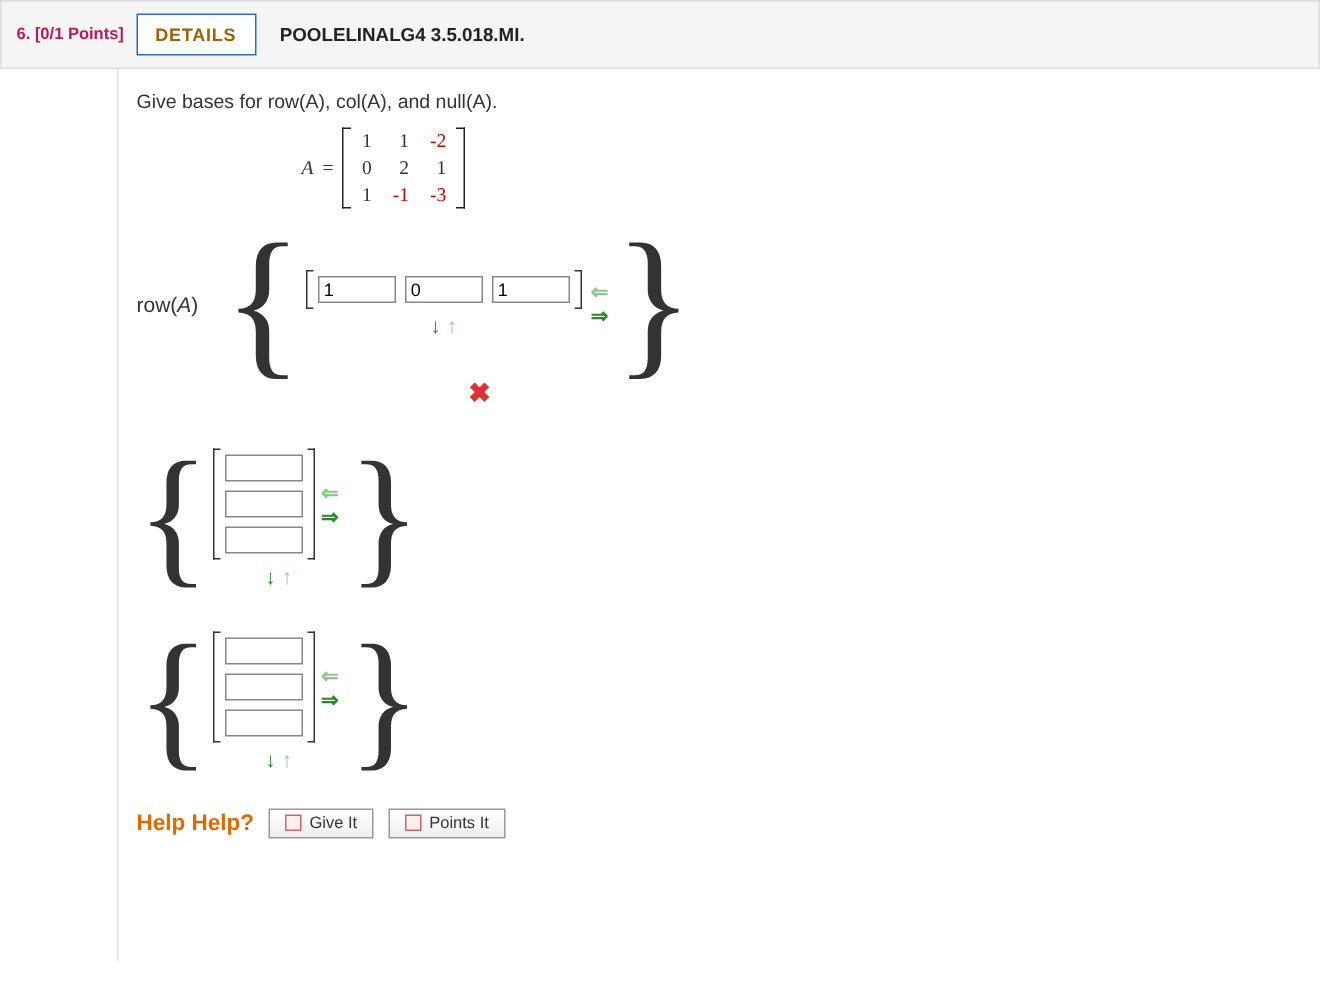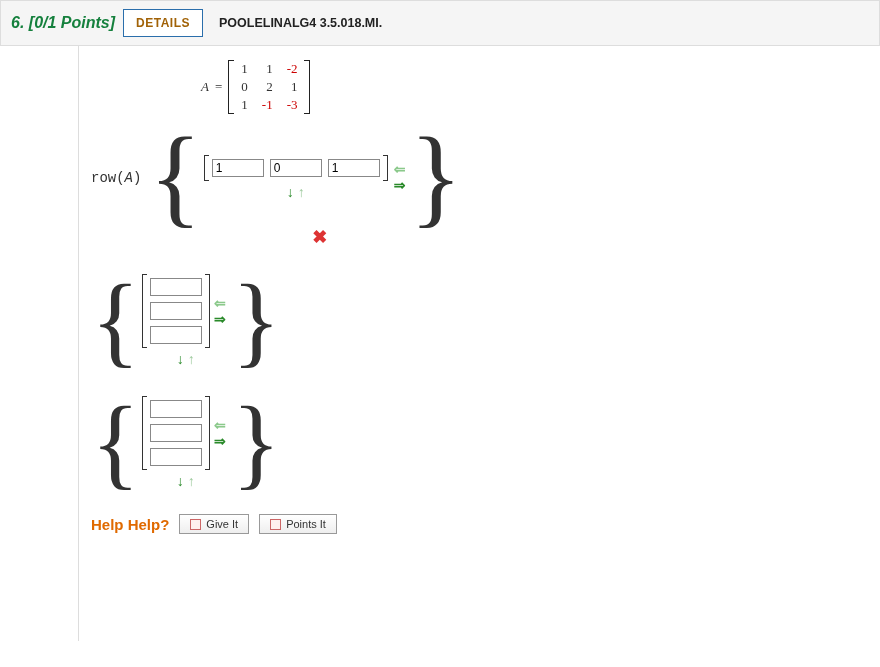--- a/index.html
+++ b/index.html
@@ -1,35 +1,35 @@
 <!DOCTYPE html>
 <html><head>
 <meta charset="utf-8">
 <style>
   * { box-sizing: border-box; }
   body { margin:0; font-family: Arial, Helvetica, sans-serif; font-size:13px; color:#333; background:#fff; width:880px; }
   .qheader { background:#f5f5f5; border:1px solid #ddd; padding:8px 10px; display:flex; align-items:center; gap:8px; }
-  .qnum { color:#15803d; font-size:16px;font-style:italic; }
+  .qnum { color:#be185d; font-size:11px; }
   .qnum b { font-weight:bold; }
   .btn { border:1px solid #2a6eab; color:#a16207; background:#fff; padding:6px 12px; font-weight:bold; font-size:12px; cursor:pointer; letter-spacing:0.5px; }
   .refcode { font-weight:bold; color:#222; margin-left:8px; font-size:12.5px;text-align:center; }
   .body-wrap { border-left:1px solid #ddd; margin-left:78px; padding:14px 0 20px 0; min-height:595px; }
   .content { margin-left:12px; }
   .prompt { font-size:13px; margin-bottom:10px; }
   .matrix-eq { display:flex; align-items:center; gap:6px; margin-left:110px; margin-bottom:20px; font-family:"Times New Roman", serif; }
   .matrix-eq .eqvar { font-style:italic; }
   .bmatrix { display:flex; align-items:stretch; }
   .bmatrix .br-l, .bmatrix .br-r { width:6px; border-top:1.5px solid #222; border-bottom:1.5px solid #222; }
   .bmatrix .br-l { border-left:1.5px solid #222; }
   .bmatrix .br-r { border-right:1.5px solid #222; }
   .bmatrix table { border-collapse:collapse; }
   .bmatrix td { padding:1px 7px; text-align:right; font-size:13px; }
   .neg { color:#c00; }
   .answer-row { display:flex; align-items:flex-start; margin-bottom:22px; }
-  .answer-label { width:58px; font-family:Liberation Mono, monospace; font-size:14px; padding-top:36px; }
+  .answer-label { width:58px; font-family:Liberation Sans, sans-serif; font-size:14px; padding-top:36px; }
   .answer-label .var { font-style:italic; }
   .set-wrap { display:flex; align-items:stretch; }
   .curly { font-family:"Times New Roman", serif; font-size:110px; line-height:0.78; font-weight:normal; color:#333; display:flex; align-items:center; }
   .curly.sm { font-size:102px; }
   .inner-col { display:flex; flex-direction:column; align-items:center; justify-content:center; padding:4px 2px; }
   .vecgroup { display:flex; align-items:stretch; gap:0; }
   .sq-l, .sq-r { width:5px; border-top:1.5px solid #333; border-bottom:1.5px solid #333; align-self:stretch; }
   .sq-l { border-left:1.5px solid #333; }
   .sq-r { border-right:1.5px solid #333; }
   .vec-cells { display:flex; align-items:center; padding:4px 3px; gap:6px; }
@@ -57,20 +57,21 @@
     <b>6.</b>
     <b>[0/1 Points]</b>
   </span>
   <button class="btn">DETAILS</button>
   <span class="refcode">POOLELINALG4 3.5.018.MI.</span>
 </div>
 
 <div class="body-wrap">
   <div class="content">
 
+    <div class="prompt">Give bases for row(A), col(A), and null(A).</div>
 
     <div class="matrix-eq">
       <span class="eqvar">A</span>
       <span>=</span>
       <div class="bmatrix">
         <div class="br-l"></div>
         <table>
           <tbody>
               <tr>
             <td>1</td>

